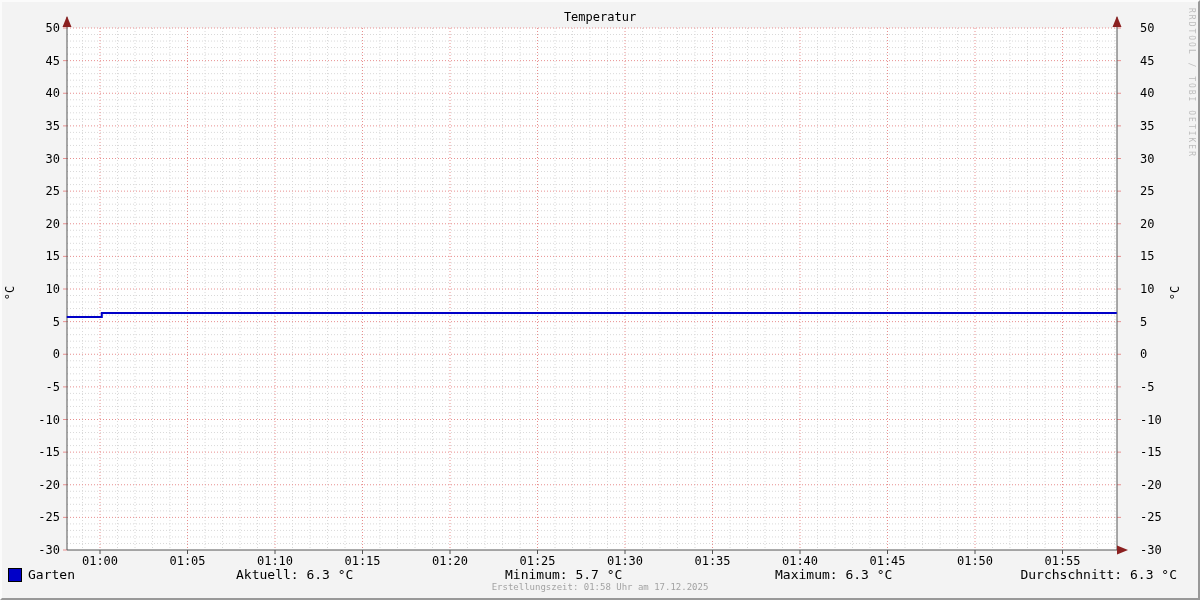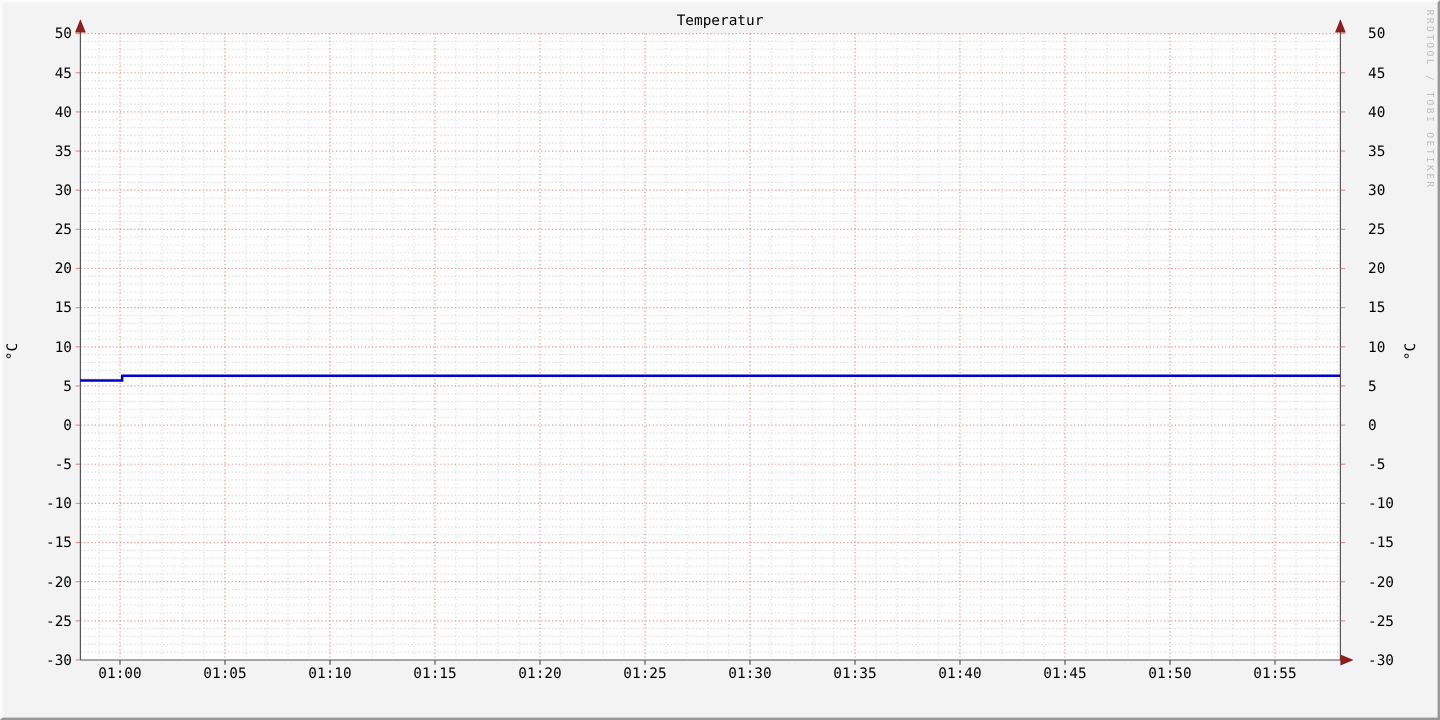--- a/index.html
+++ b/index.html
@@ -278,15 +278,24 @@
       <text x="1140" y="554" text-anchor="start">-30</text>
       <line x1="67" x2="67" y1="17" y2="550" stroke="#555555"></line>
       <line x1="1117" x2="1117" y1="17" y2="550" stroke="#555555"></line>
       <line x1="67" x2="1125" y1="550" y2="550" stroke="#555555"></line>
       <polygon points="67,16 62.5,27 71.5,27" fill="#8b2020"></polygon>
       <polygon points="1117,16 1112.5,27 1121.5,27" fill="#8b2020"></polygon>
       <polygon points="1128,550 1117,545.5 1117,554.5" fill="#8b2020"></polygon>
       <polyline points="66.8,317.1 101.8,317.1 101.8,313.1 1116.8,313.1" fill="none" stroke="#0000c8" stroke-width="2"></polyline>
     </svg>
 
+  <div id="legend-row">
+    <span id="legend-swatch" style="background: rgb(0, 0, 200);"></span>
+    <span id="legend-name">Garten</span>
+    <span id="stat-current">Aktuell: 6.3 °C</span>
+    <span id="stat-minimum">Minimum: 5.7 °C</span>
+    <span id="stat-maximum">Maximum: 6.3 °C</span>
+    <span id="stat-average">Durchschnitt: 6.3 °C</span>
+  </div>
+  <div id="creation-time">Erstellungszeit: 01:58 Uhr am 17.12.2025</div>
 
   <div id="bevel"></div>
 </div>
 
 </body></html>

